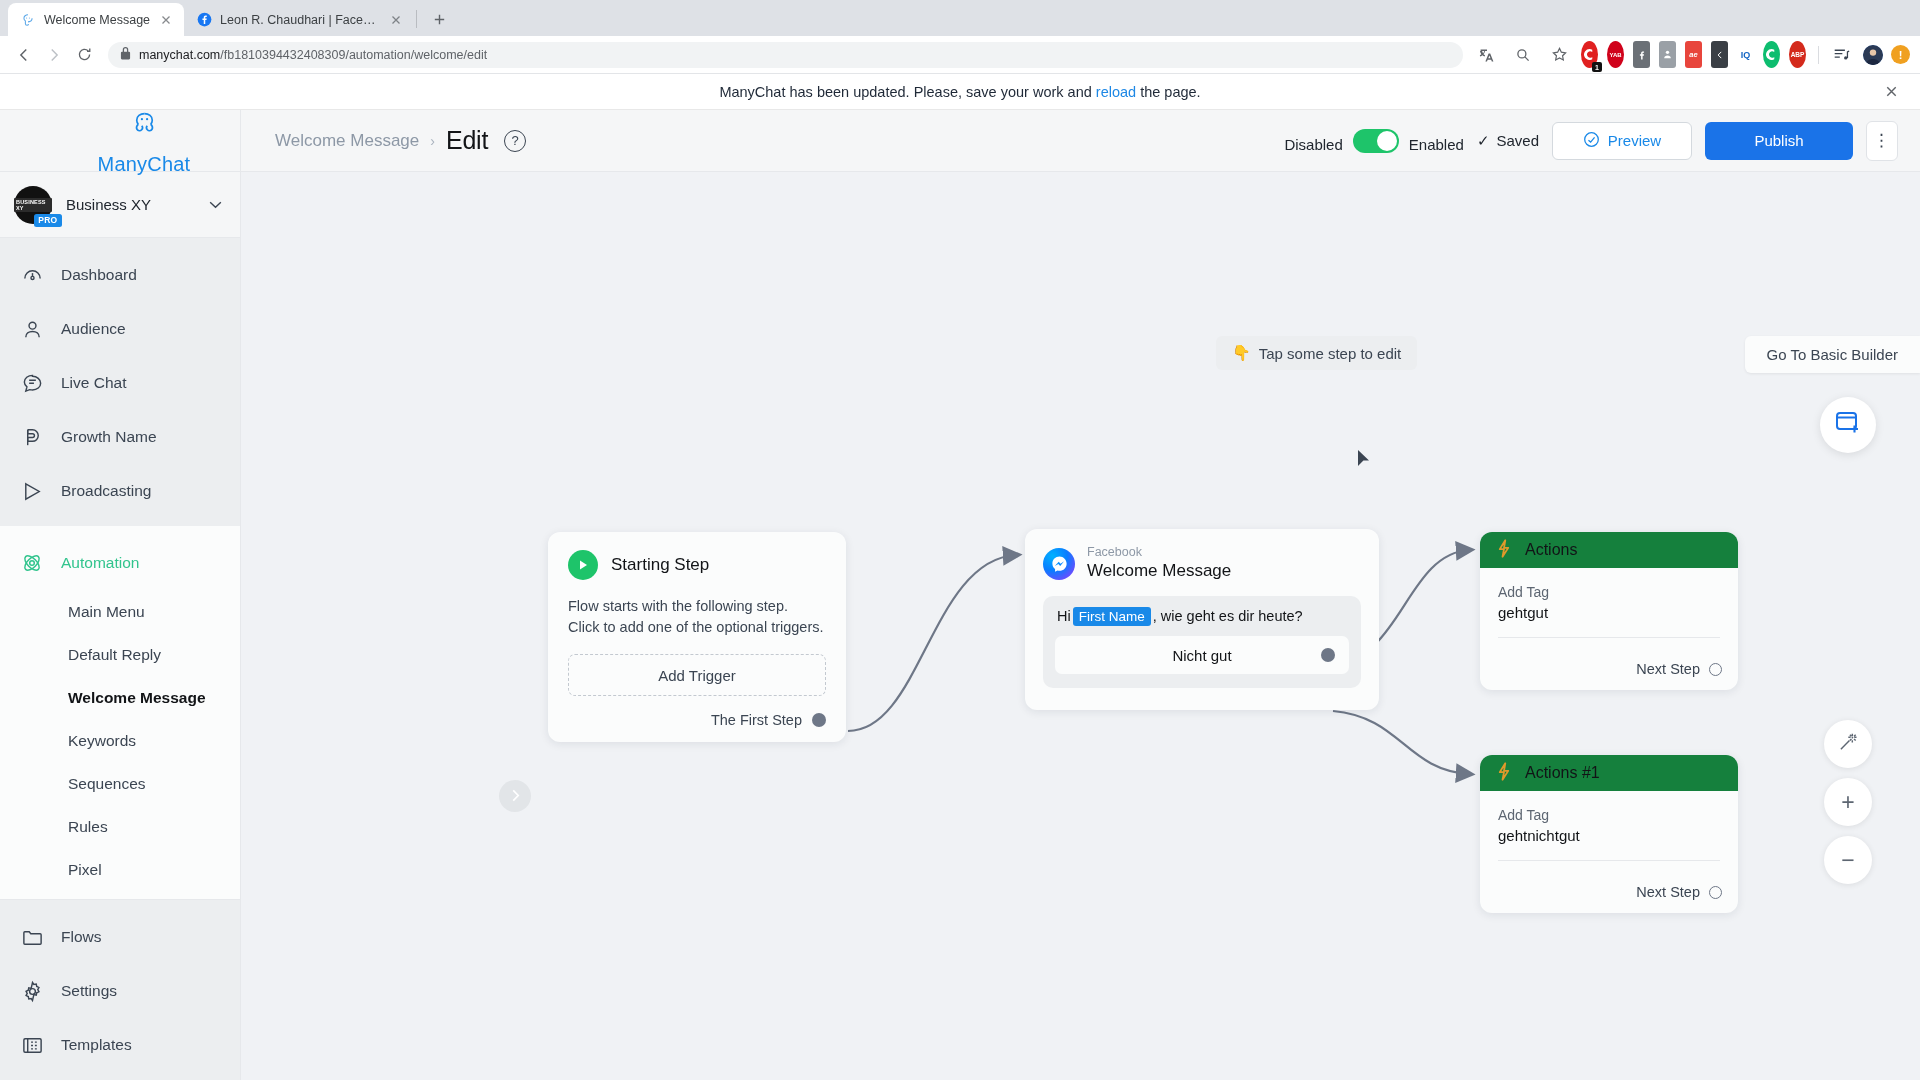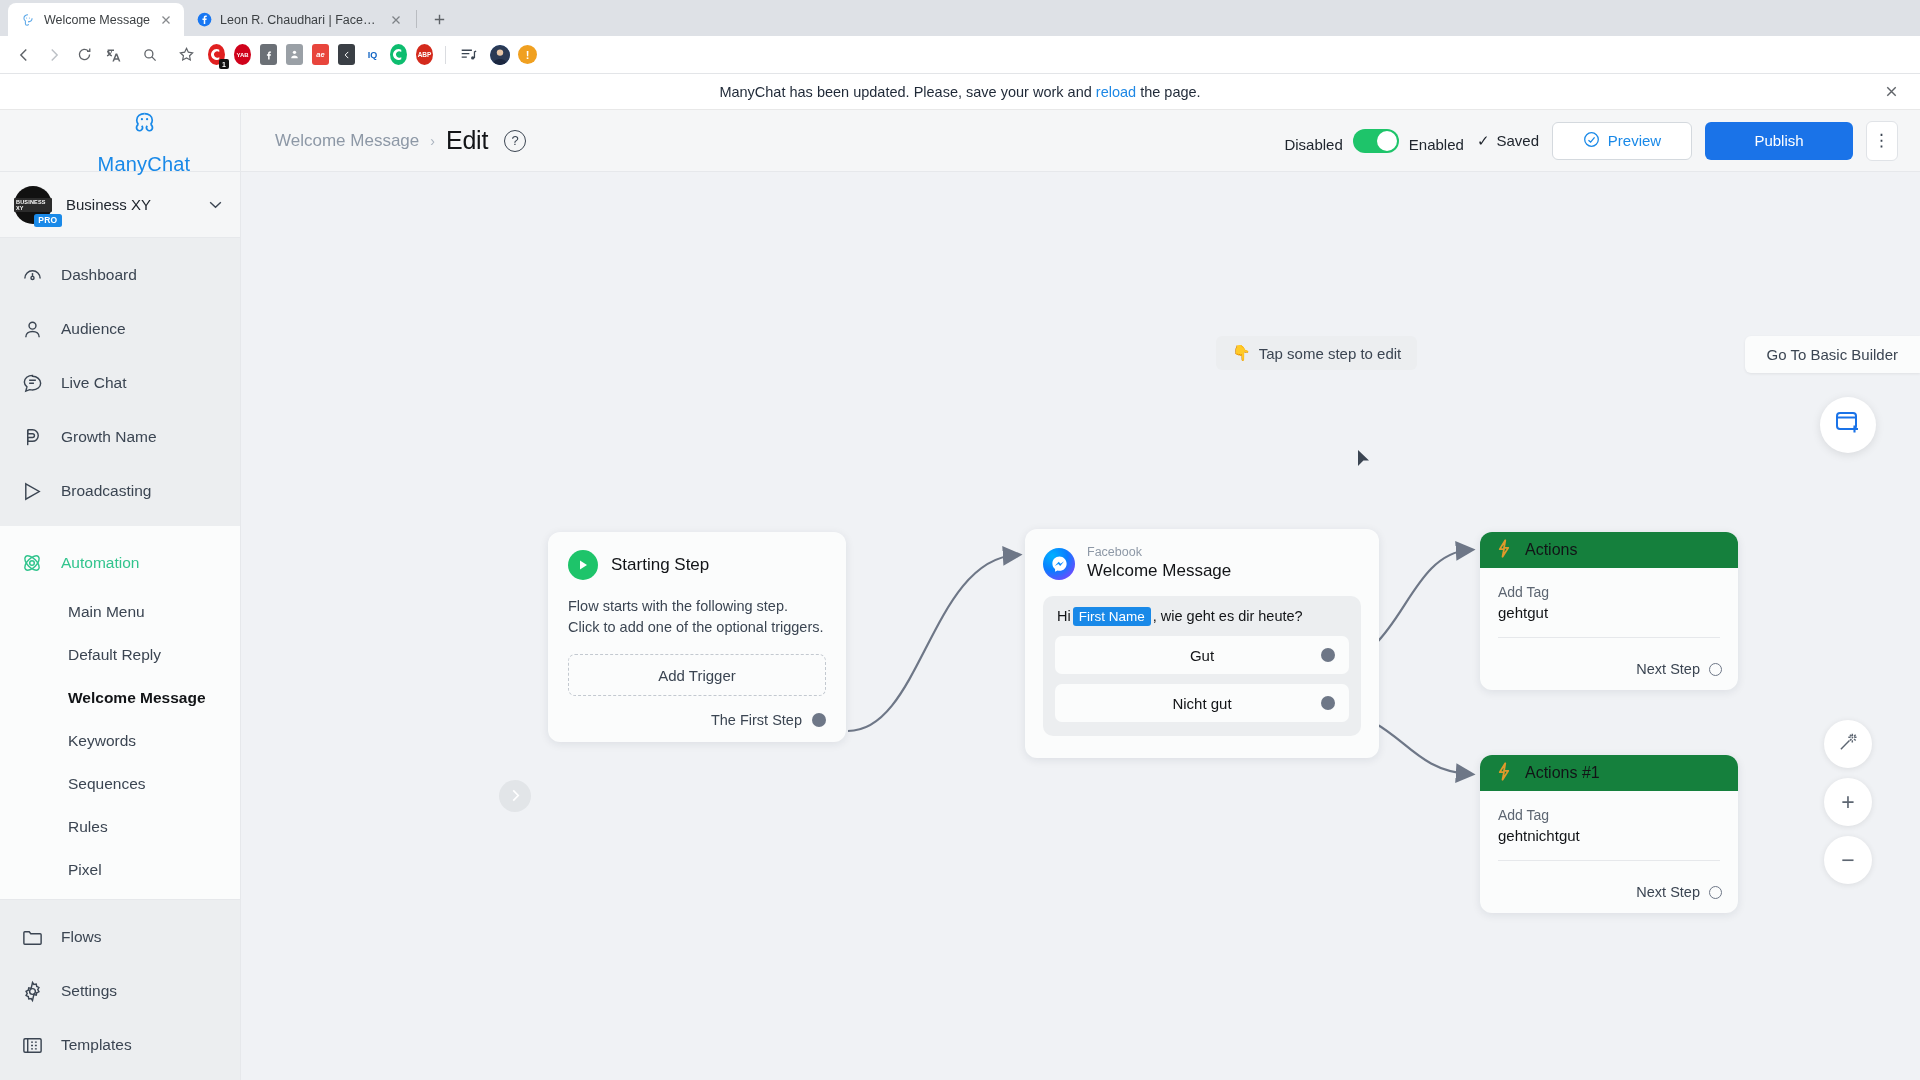--- a/index.html
+++ b/index.html
@@ -37,21 +37,21 @@
   .omnibox {
     flex: 1; height: 26px; background: #f1f3f4; border-radius: 13px;
     display:flex; align-items:center; gap:8px; padding: 0 12px; margin: 0 8px;
     font-size: 12.5px; color: #202124;
   }
   .omni-url { white-space: nowrap; overflow: hidden; text-overflow: ellipsis; }
   .omni-url .host { color: #202124; }
   .omni-url .path { color: #5f6368; }
   .omni-right { display:flex; align-items:center; gap: 8px; }
   .ext-icons { display: flex; align-items: center; gap: 9px; padding-right: 4px; }
-  .ext { width: 17px; height: 21px; border-radius: 50%; display:flex;align-items:center;justify-content:center;
+  .ext { width: 17px; height: 27px; border-radius: 50%; display:flex;align-items:center;justify-content:center;
          font-size: 8.5px; color:#fff; font-weight:bold; position: relative; }
   .ext.sq { border-radius: 3px; }
   .ext-badge { position:absolute; right:-4px; bottom:-4px; background:#111; color:#fff; font-size:7px;
                width:10px;height:10px;border-radius:2px; display:flex;align-items:center;justify-content:center; }
   .ext-avatar { width:20px;height:20px;border-radius:50%; background:#4a6fa5; overflow:hidden; position:relative; }
   .toolbar-sep { width:1px;height:18px;background:#dadce0; }
 
   
   .notice {
     height: 36px; background: #ffffff; border-bottom: 1px solid #e8e8e8;
@@ -230,20 +230,30 @@
       <svg width="18" height="18" viewBox="0 0 20 20" stroke="#bdc1c6" stroke-width="1.6" fill="none">
         <path d="M7.5 4l6 6-6 6"></path>
       </svg>
     </div>
     <div class="nav-btn">
       <svg width="17" height="17" viewBox="0 0 20 20" stroke="#5f6368" stroke-width="1.6" fill="none">
         <path d="M16 10a6 6 0 1 1-1.8-4.3"></path>
           <path d="M16.2 3v3.2H13"></path>
       </svg>
     </div>
+    <div class="omnibox">
+      <span>
+        <svg width="11" height="13" viewBox="0 0 12 14" fill="#5f6368">
+          <path d="M6 0a3 3 0 0 0-3 3v2H2.2A1.2 1.2 0 0 0 1 6.2v6.1A1.2 1.2 0 0 0 2.2 13.5h7.6A1.2 1.2 0 0 0 11 12.3V6.2A1.2 1.2 0 0 0 9.8 5H9V3a3 3 0 0 0-3-3zm0 1.4A1.6 1.6 0 0 1 7.6 3v2H4.4V3A1.6 1.6 0 0 1 6 1.4z"></path>
+        </svg>
+      </span>
+      <span class="omni-url">
+        <span class="host">manychat.com</span><span class="path">/fb1810394432408309/automation/welcome/edit</span>
+      </span>
+    </div>
     <div class="omni-right">
       <span class="nav-btn">
         <svg width="16" height="16" viewBox="0 0 20 20" fill="#5f6368">
           <path d="M2 3h8v2H7.6c-.3 1.6-1 3-2 4.1.6.5 1.3.9 2 1.2l-.6 1.6c-1-.4-1.9-1-2.7-1.7-.8.7-1.7 1.3-2.7 1.7L1 10.3c.8-.3 1.4-.7 2-1.2C2.1 8 1.5 6.6 1.2 5H2V3zm1.9 2c.3 1.1.7 2.1 1.3 2.9C5.8 7.1 6.3 6.1 6.5 5H3.9z"></path>
           <path d="M12 8h2l4 10h-2l-.8-2h-4.4l-.8 2H8l4-10zm1 2.6L11.6 14h2.8L13 10.6z"></path>
         </svg>
       </span>
       <span class="nav-btn">
         <svg width="16" height="16" viewBox="0 0 20 20" stroke="#5f6368" stroke-width="1.6" fill="none">
           <circle cx="8.6" cy="8.6" r="5"></circle>
@@ -589,24 +599,20 @@
               </svg>
             </span>
             <span>
               <div class="msg-sub">Facebook</div>
               <div class="msg-title">Welcome Message</div>
             </span>
           </div>
           <div class="bubble-wrap">
             <div class="bubble-text"><span>Hi</span><span class="var-chip">First Name</span><span>, wie geht es dir heute?</span></div>
             <div class="qr">
-              <span>Gut</span>
-              <span class="port"></span>
-            </div>
-            <div class="qr">
               <span>Nicht gut</span>
               <span class="port"></span>
             </div>
           </div>
         </div>
 
         <div class="node node-act node-act1">
           <div class="act-head">
             <span>
               <svg width="16" height="19" viewBox="0 0 14 18" fill="none" stroke="#e0992b" stroke-width="1.7" stroke-linejoin="round">

